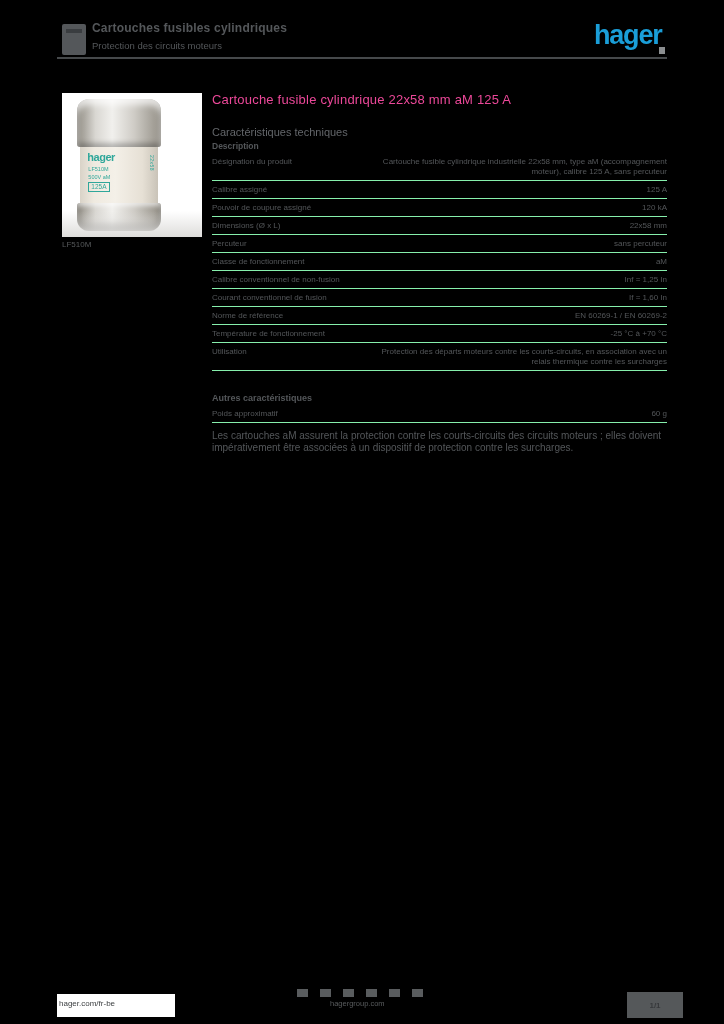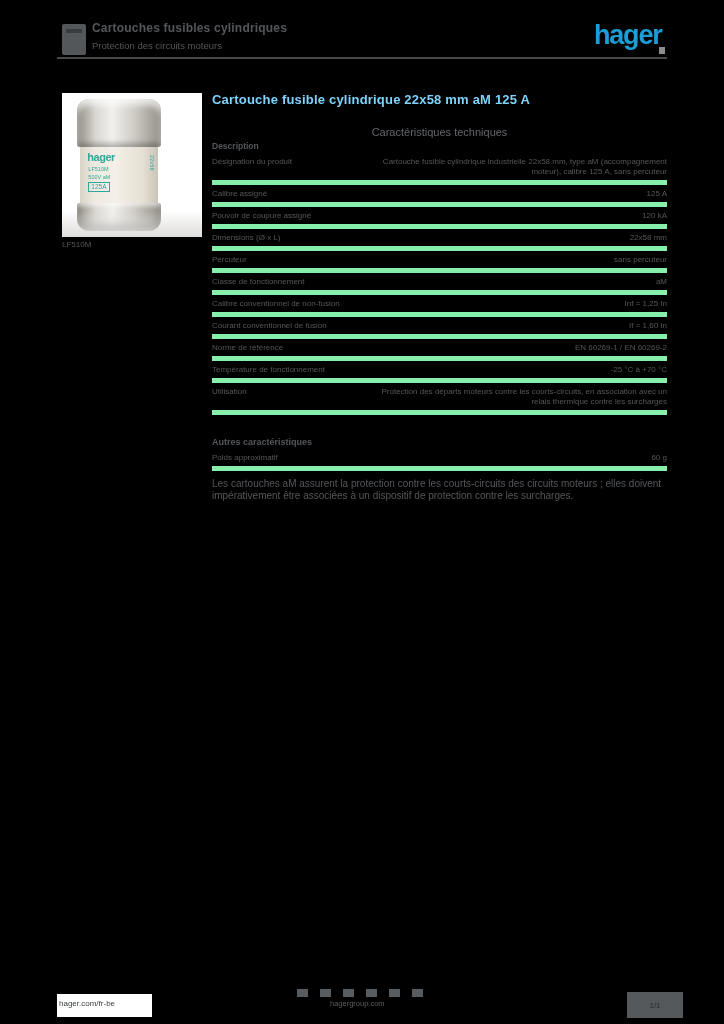--- a/index.html
+++ b/index.html
@@ -45,33 +45,33 @@
   .fuse-m1 { position:absolute; left:8px; top:19px; font-size:5.5px; color:#2fa79a; }
   .fuse-m2 { position:absolute; left:8px; top:27px; font-size:5.5px; color:#2fa79a; }
   .amp-badge { position:absolute; left:8px; top:35px; font-size:6.5px; color:#2fa79a;
     border:1px solid #2fa79a; padding:0 2px; line-height:8px; }
   .side-marking { position:absolute; right:3px; top:8px; font-size:5px; color:#2fa79a;
     writing-mode:vertical-rl; letter-spacing:.5px; }
   .product-ref { position:absolute; left:62px; top:240px; font-size:8px; color:#56595b; }
 
   
   .main { position:absolute; left:212px; top:92px; width:455px; }
-  .title { font-size:13px; font-weight:bold; color:#7dd3fc; line-height:16px; letter-spacing:.2px; }
-  .subtitle { margin-top:18px; font-size:11px; color:#63666a;text-align:center; }
+  .title { font-size:13px; font-weight:normal; color:#ec4899; line-height:16px; letter-spacing:.2px; }
+  .subtitle { margin-top:18px; font-size:11px; color:#63666a; }
   .sec-label { margin-top:3px; font-size:8.5px; font-weight:bold; color:#54575a; }
   .rows { margin-top:2px; }
   .row { display:flex; justify-content:space-between; align-items:flex-start;
-    padding:4px 0 3px 0; border-bottom:5px solid #86efac; font-size:8px; line-height:10px; }
+    padding:4px 0 3px 0; border-bottom:1px solid #86efac; font-size:8px; line-height:10px; }
   .row .lbl { color:#54575a; max-width:150px; }
   .row .val { color:#54575a; text-align:right; max-width:295px; }
   .sec2-label { margin-top:22px; font-size:9px; font-weight:bold; color:#54575a; }
   .note { margin-top:7px; font-size:10px; line-height:12px; color:#54575a; width:455px; }
 
   
-  .site-box { position:absolute; left:57px; top:994px; width:95px; height:23px; background:#fff; }
+  .site-box { position:absolute; left:57px; top:994px; width:118px; height:23px; background:#fff; }
   .site-link { position:absolute; left:2px; top:5px; font-size:8px; color:#3b3e40; }
   .socials { position:absolute; left:297px; top:989px; display:flex; gap:12px; }
   .soc { width:11px; height:8px; background:#595c5e; }
   .social-text { position:absolute; left:298px; top:999px; font-size:7.5px; color:#595c5e;padding-left:32px; }
   .page-badge { position:absolute; left:627px; top:992px; width:56px; height:26px;
     background:#55585a; display:flex; align-items:center; justify-content:center;
     font-size:8px; color:#37393c; font-weight:bold; }
 </style>
 </head>
 <body>

